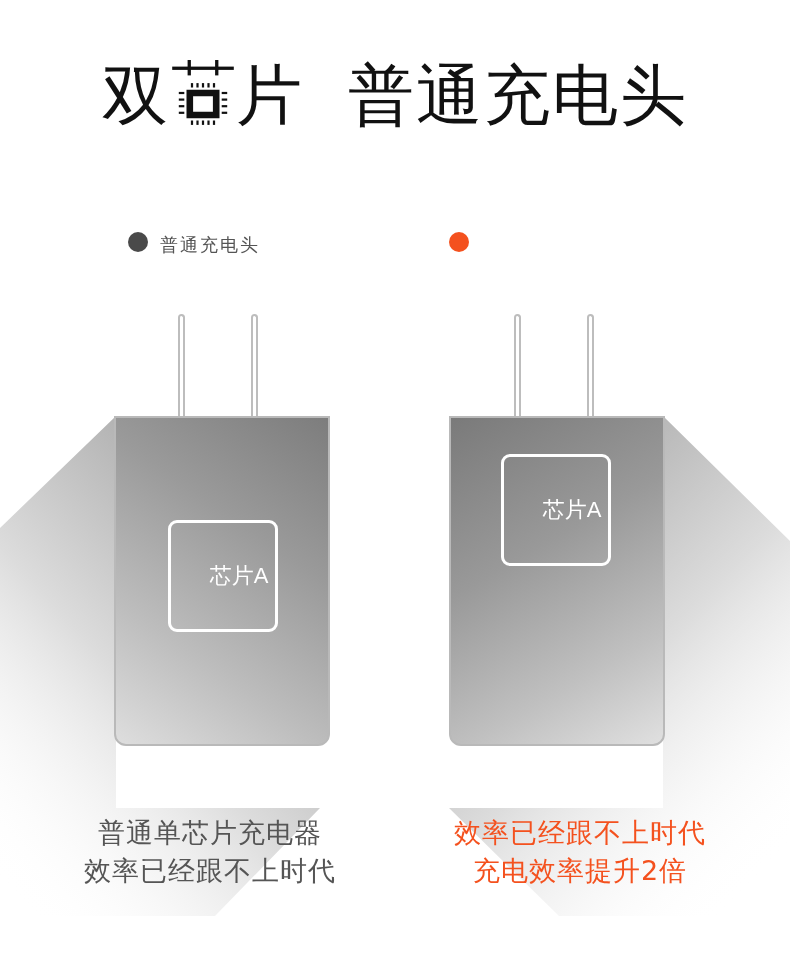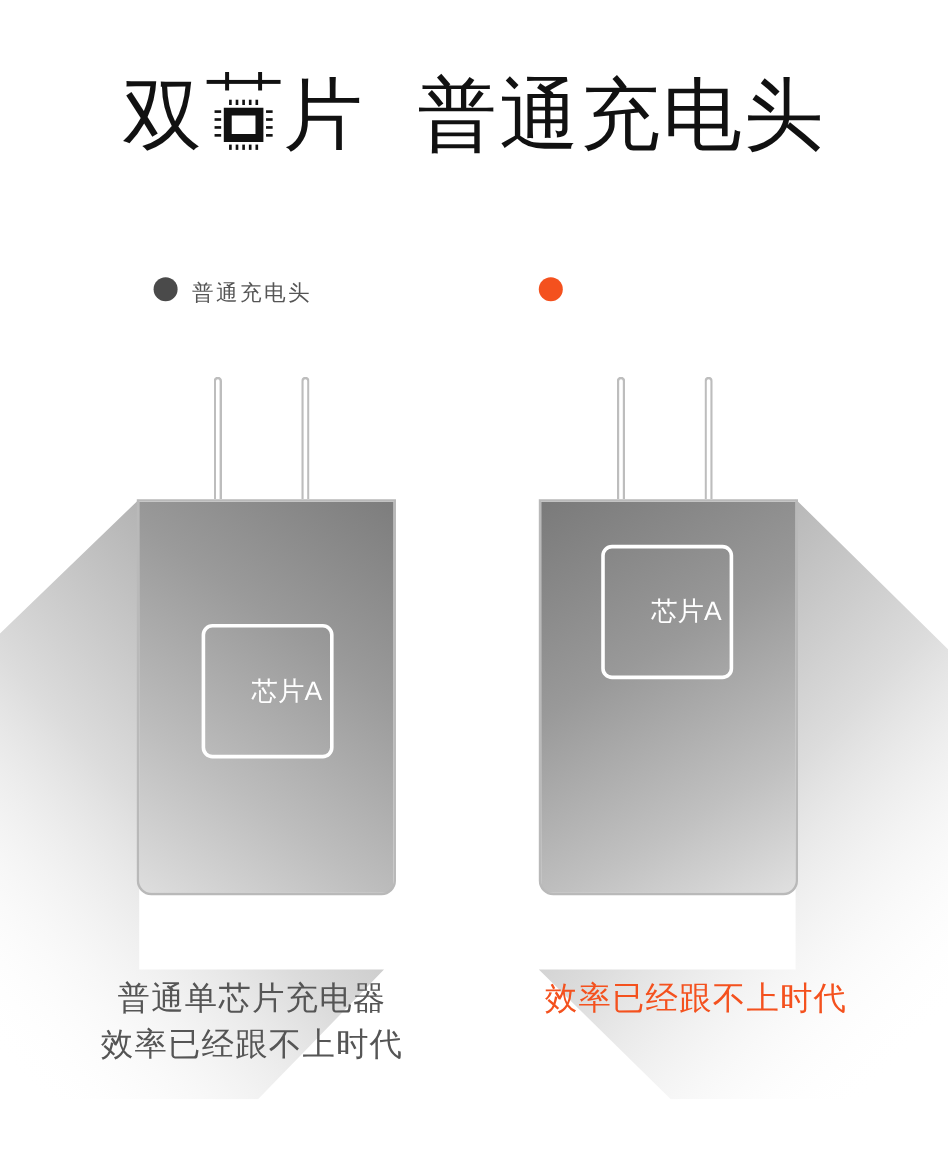--- a/index.html
+++ b/index.html
@@ -121,13 +121,14 @@
 <div class="body body-right">
   <div class="chip" style="left:50px;top:36px">芯片A</div>
 </div>
 
 <div class="desc desc-left">
   <div>普通单芯片充电器</div>
   <div>效率已经跟不上时代</div>
 </div>
 <div class="desc desc-right">
   <div>效率已经跟不上时代</div>
+  <div>充电效率提升2倍</div>
 </div>
 
 </body></html>

